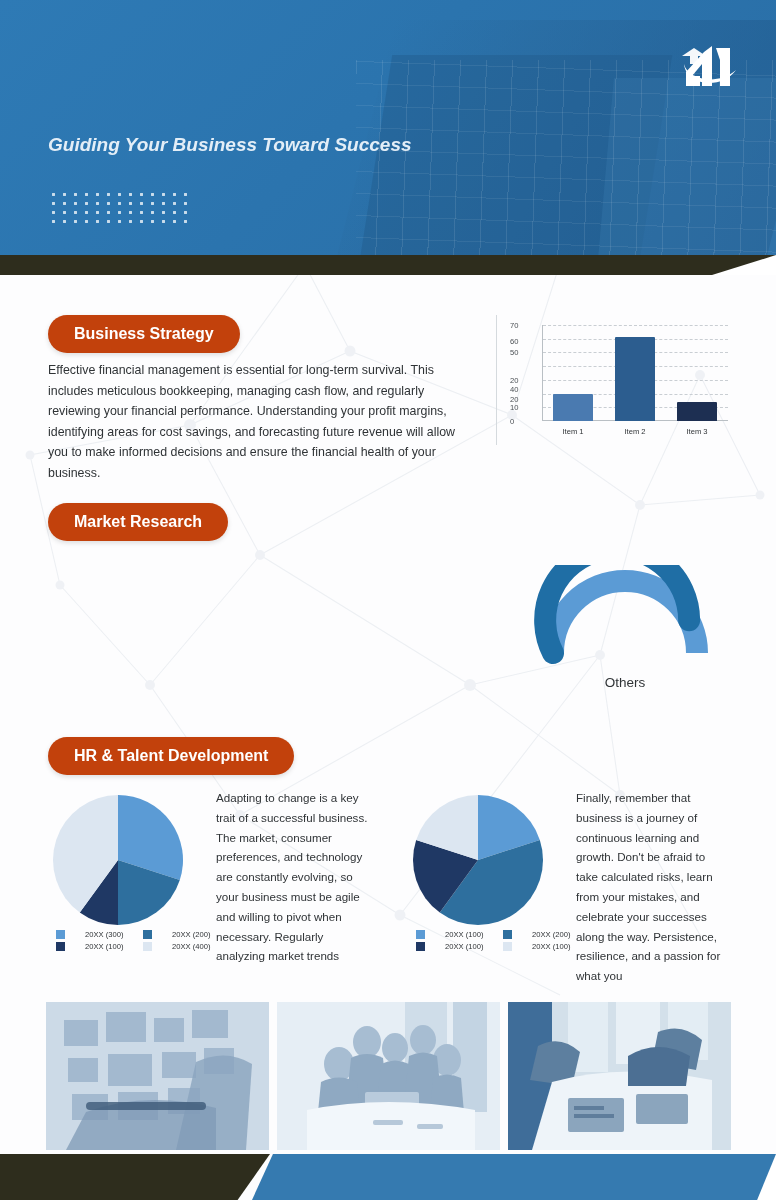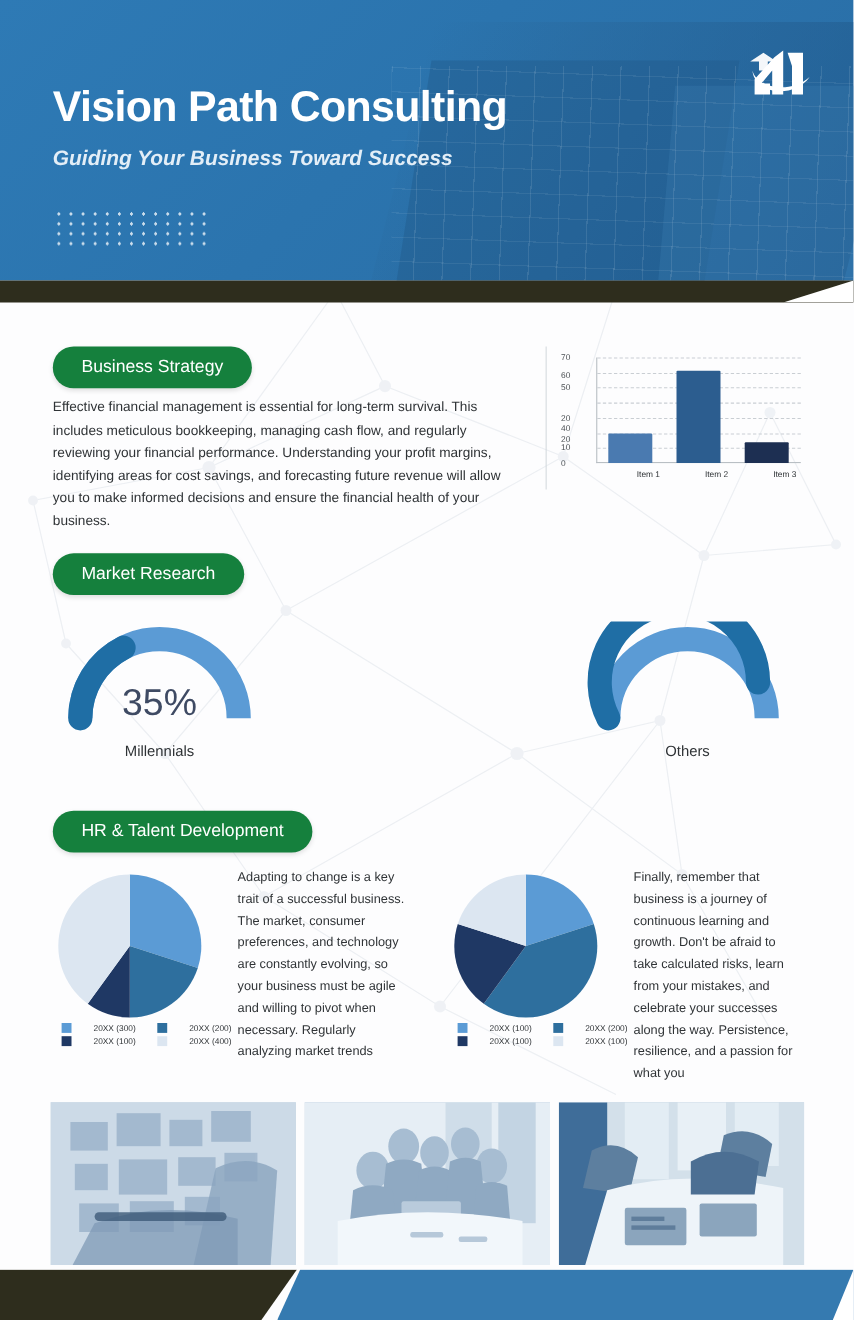--- a/index.html
+++ b/index.html
@@ -43,39 +43,39 @@
   .logo { position:absolute; right:34px; top:42px; width:64px; height:52px; }
 
   
   .band { position:absolute; left:0; top:255px; width:776px; height:20px; background:#2e2d1d; z-index:3; }
   .band-cut { position:absolute; right:0; top:255px; width:64px; height:20px; background:#ffffff;
               clip-path:polygon(100% 0, 100% 100%, 0 100%); z-index:4; }
 
   
   .content { position:absolute; left:0; top:275px; width:776px; z-index:5; }
 
-  .pill { display:inline-block; background:#15803d; color:#ffffff;
-          font-size:16px; font-weight:400; border-radius:22px;
+  .pill { display:inline-block; background:#c2410c; color:#ffffff;
+          font-size:16px; font-weight:700; border-radius:22px;
           padding:10px 26px; box-shadow:0 2px 5px rgba(0,0,0,.13); }
 
   .sec1 { position:absolute; left:48px; top:40px; }
   .body-text { position:absolute; left:48px; top:85px; width:410px;
                font-size:12.4px; line-height:20.6px; color:#2f3336; }
 
   .chart-div { position:absolute; left:496px; top:40px; width:1px; height:130px; background:#d5dade; }
 
   
   .barchart { position:absolute; left:510px; top:44px; width:226px; height:140px; }
   .bc-plot { position:absolute; left:32px; top:6px; width:186px; height:96px;
              border-left:1px solid #b9bfc4; border-bottom:1px solid #b9bfc4; }
   .bc-grid { position:absolute; left:0; right:0; border-top:1px dashed #c9ced3; }
   .bc-ylab { position:absolute; right:2px; font-size:7.6px; color:#4a4f53; text-align:left;
              transform:translateY(-50%); width:26px; }
   .bc-bar { position:absolute; bottom:0; width:40px; border-radius:1px 1px 0 0; }
-  .bc-xlab { position:absolute; top:108px; font-size:7.6px; color:#2f3336; text-align:right; width:54px; }
+  .bc-xlab { position:absolute; top:108px; font-size:7.6px; color:#2f3336; text-align:center; width:54px; }
 
   
   .sec2 { position:absolute; left:48px; top:228px; }
   .gauges { position:absolute; left:0; top:290px; width:776px; height:150px; }
   .gauge { position:absolute; width:200px; text-align:center; }
   .gauge svg { display:block; margin:0 auto; }
   .g-val { position:absolute; left:0; right:0; top:55px; font-size:34px; color:#3e4a63; font-weight:400; }
   .g-lab { margin-top:10px; font-size:13.5px; color:#2f3336; }
 
   
@@ -145,21 +145,20 @@
       <circle cx="620" cy="540" r="5"></circle>
   </g>
 </svg>
 
 <div class="header">
   <div class="bldg1"></div>
   <div class="bldg2"></div>
   <div class="bldg3"></div>
   <div class="glines"></div>
 
-  <div class="title">Vision Path Consulting</div>
   <div class="subtitle">Guiding Your Business Toward Success</div>
   <div class="dots"></div>
 
   <svg class="logo" viewBox="0 0 64 52">
     <path d="M26 10 L34 4 L34 44 L24 44 L24 22 L14 34 L22 34 L22 44 L8 44 L8 30 Z" fill="#ffffff"></path>
     <path d="M38 6 L52 6 L52 44 L42 44 L42 18 Z" fill="#ffffff"></path>
     <path d="M6 22 C10 38 40 44 58 28 C44 48 8 44 6 22 Z" fill="#ffffff"></path>
     <path d="M16 6 L28 14 L20 14 L20 22 L12 22 L12 14 L4 14 Z" fill="#ffffff" opacity=".95"></path>
   </svg>
 </div>
@@ -206,28 +205,20 @@
         <div class="bc-xlab" style="left: 98px;">Item 2</div>
         <div class="bc-xlab" style="left: 160px;">Item 3</div>
       </div>
   </div>
 
   <div class="sec2">
     <span class="pill">Market Research</span>
   </div>
 
   <div class="gauges" id="gaugeRow">
-      <div class="gauge" style="left: 45px;">
-        <svg width="200" height="100" viewBox="0 0 200 100">
-          <path d="M28 88 A72 72 0 0 1 172 88" fill="none" stroke="#5b9bd5" stroke-width="22"></path>
-          <path d="M28 88 A72 72 0 0 1 67.31 23.85" fill="none" stroke="#1f6ea5" stroke-width="22" stroke-linecap="round"></path>
-        </svg>
-        <div class="g-val">35%</div>
-        <div class="g-lab">Millennials</div>
-      </div>
       <div class="gauge" style="left: 525px;">
         <svg width="200" height="100" viewBox="0 0 200 100">
           <path d="M28 88 A72 72 0 0 1 172 88" fill="none" stroke="#5b9bd5" stroke-width="22"></path>
           <path d="M28 88 A72 72 0 1 1 164.15 55.31" fill="none" stroke="#1f6ea5" stroke-width="22" stroke-linecap="round"></path>
         </svg>
         <div class="g-lab">Others</div>
       </div>
     </div>
 
   <div class="sec3">

